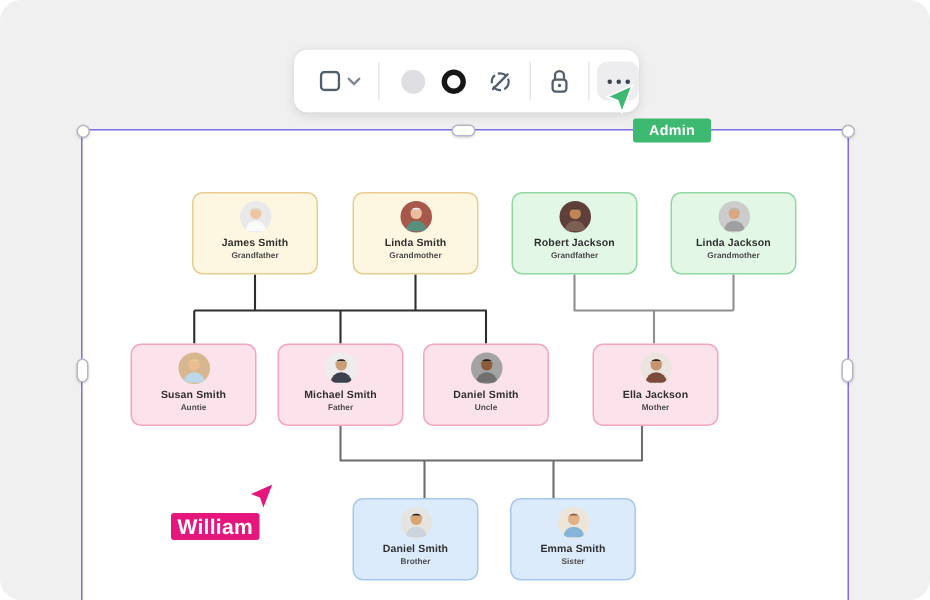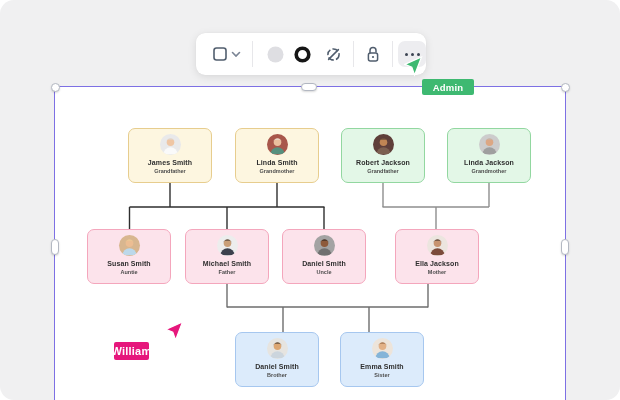--- a/index.html
+++ b/index.html
@@ -51,21 +51,21 @@
   .m-role { margin-top: 2px; font-size: 5.5px; font-weight: bold; color: #4c4c4c; }
   
   #connectors { position: absolute; left: 0; top: 0; z-index: 5; pointer-events: none; }
   
   .collab-label {
     position: absolute; color: #ffffff; font-weight: bold; font-size: 9.5px;
     display: flex; align-items: center; justify-content: center;
     border-radius: 2px; z-index: 50; letter-spacing: .2px;
   }
   #admin-label { left: 422px; top: 79px; width: 52px; height: 16px; }
-  #william-label { left: 114px; top: 342px; width: 35px; height: 18px; font-size: 11px; }
+  #william-label { left: 114px; top: 342px; width: 59px; height: 18px; font-size: 14px; }
   .cursor { position: absolute; z-index: 50; }
   #admin-cursor { left: 404px; top: 56px; }
   #william-cursor { left: 165px; top: 321px; }
 </style>
 </head>
 <body>
 
 <div id="stage">
 
   <div id="canvas"></div>

